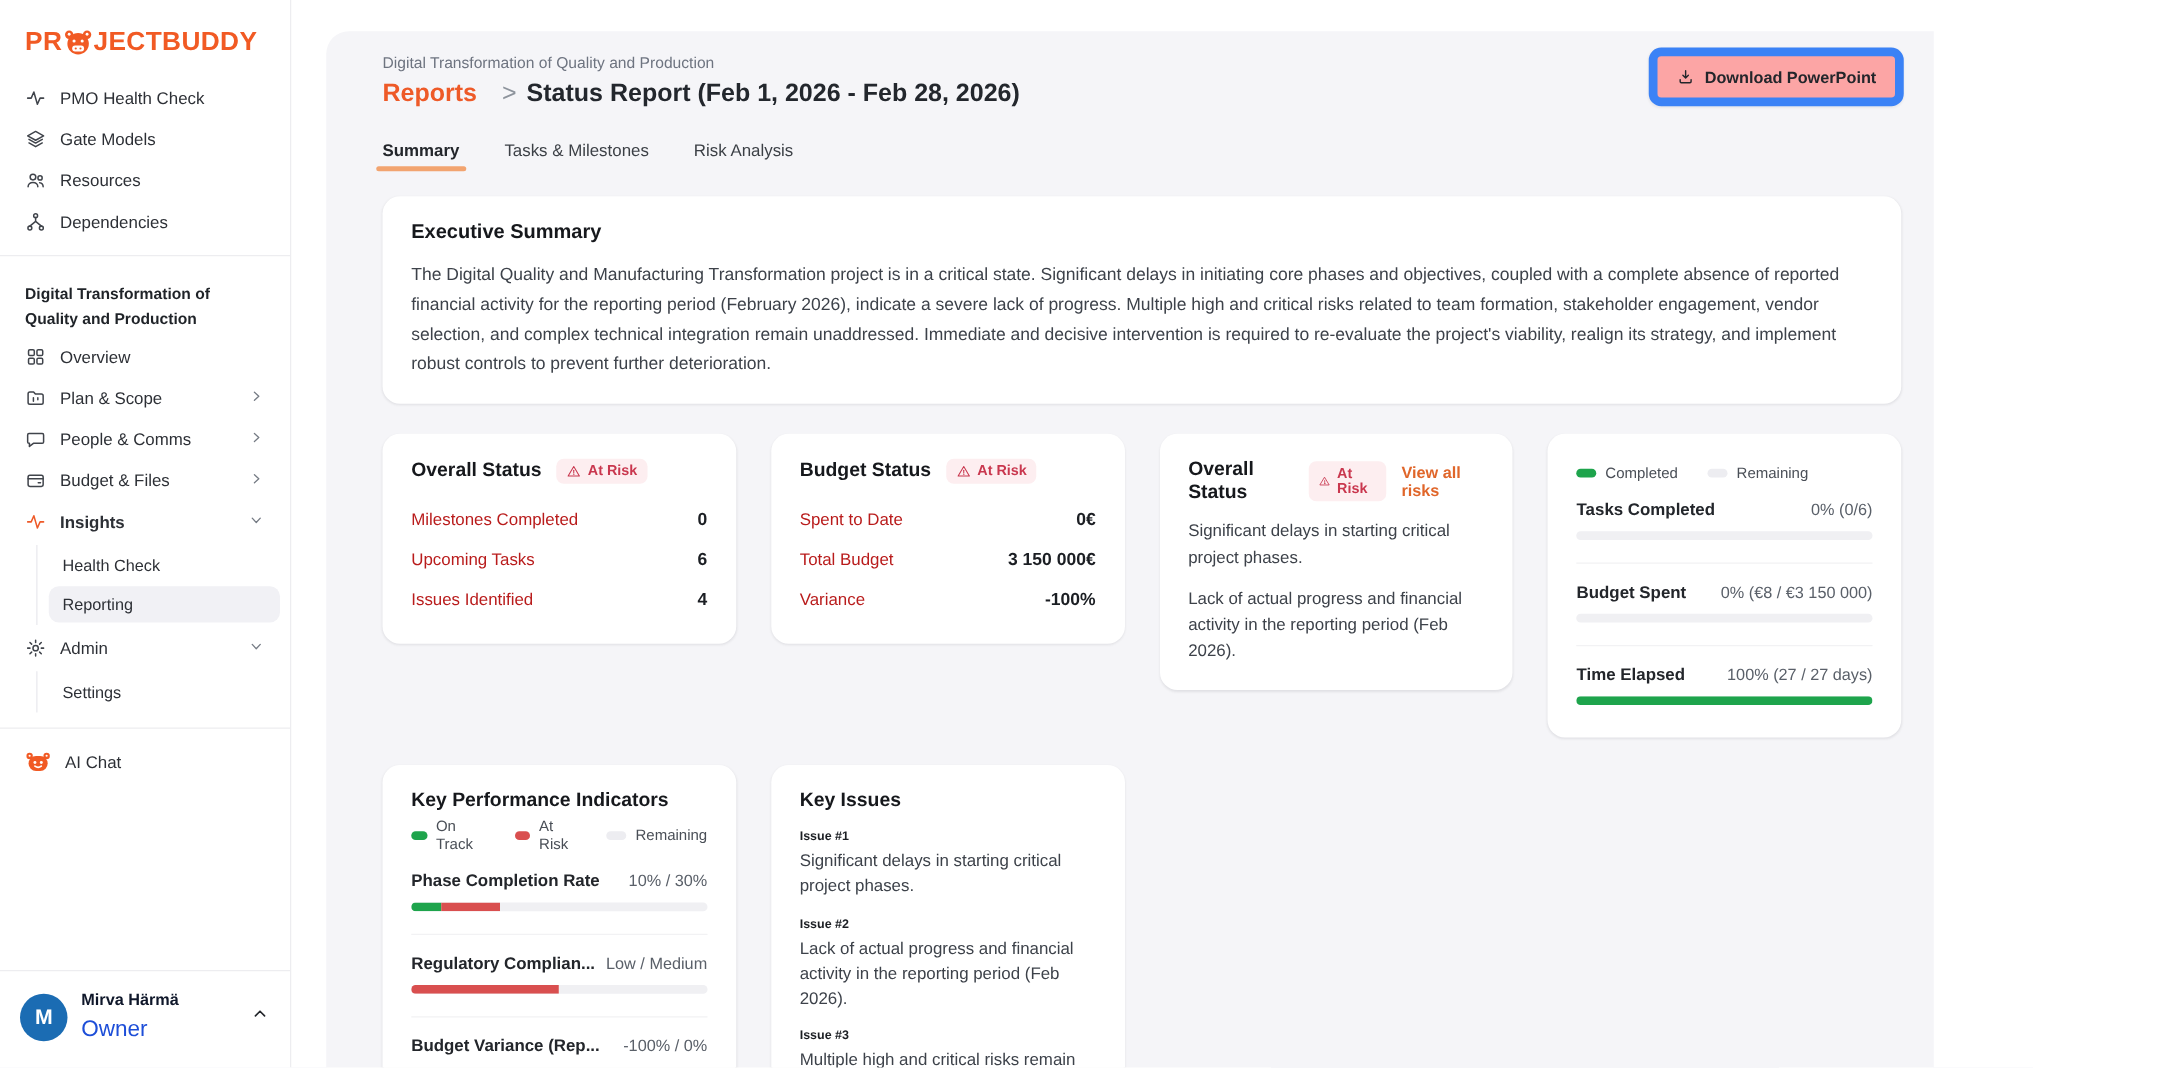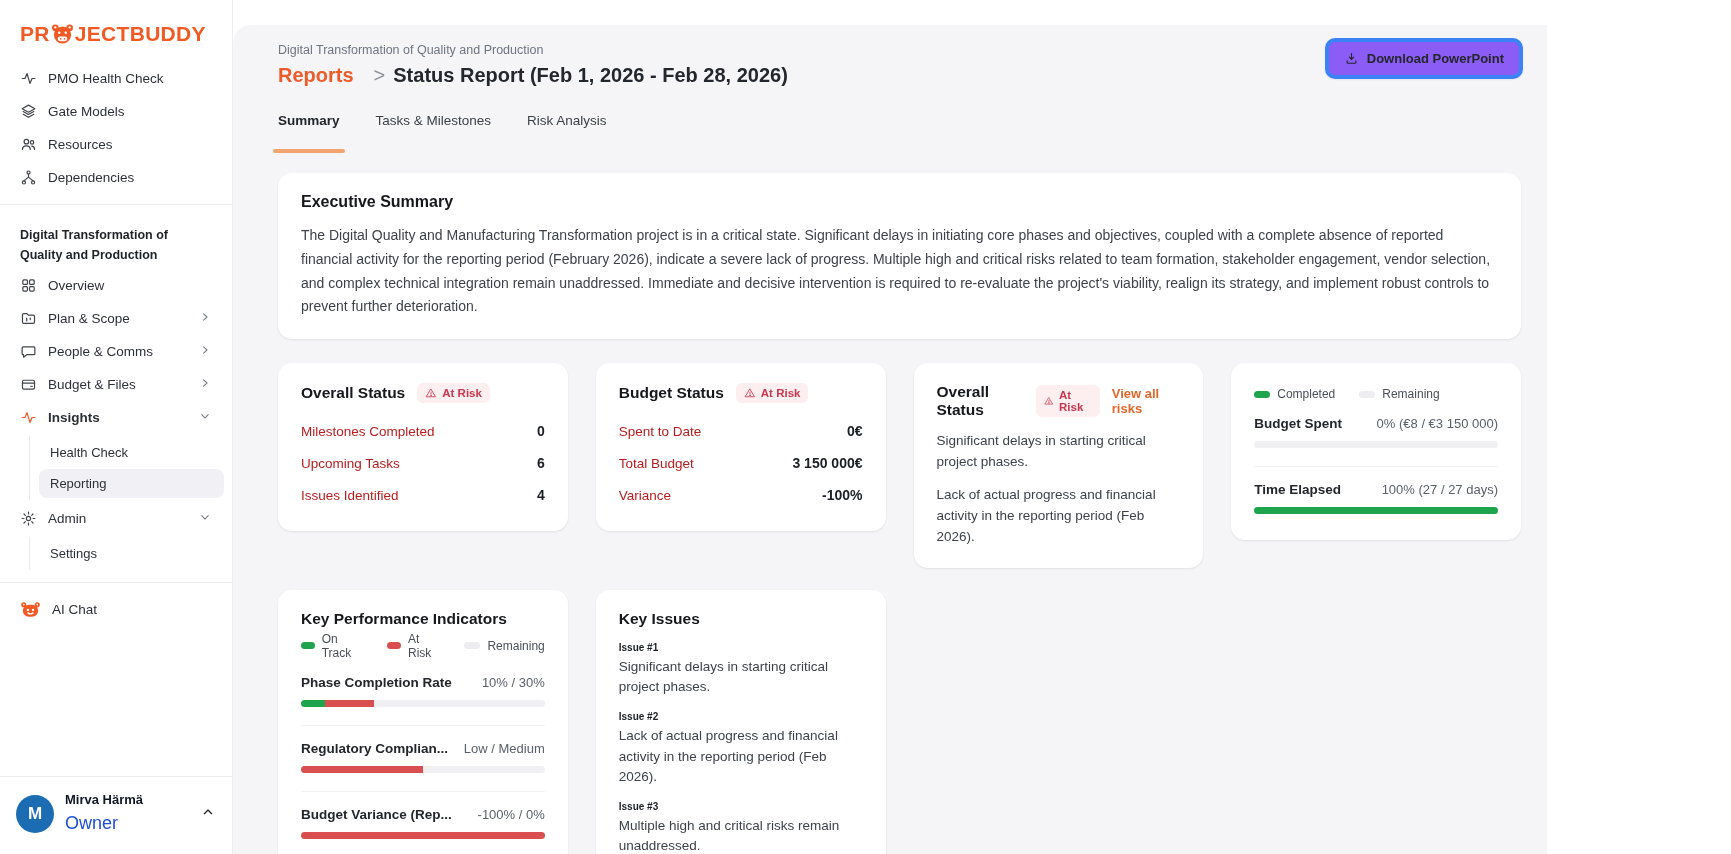--- a/index.html
+++ b/index.html
@@ -1,18 +1,18 @@
 <!DOCTYPE html>
 <html><head>
 <meta charset="utf-8">
 <style>
   * { box-sizing: border-box; margin: 0; padding: 0; }
   html, body { width: 1731px; height: 854px; overflow: hidden; }
   body { font-family: "Liberation Sans", sans-serif; background: #ffffff; color: #1f2328; }
-  .app { display: flex; width: 1547px; height: 854px; }
+  .app { display: flex; width: 1547px; height: 854px; gap: 28px; }
 
   
   .sidebar { width: 233px; min-width: 233px; background: #fff; border-right: 1px solid #ededf0; display: flex; flex-direction: column; padding-top: 14px; }
   .logo { display: flex; align-items: center; padding: 8px 20px 16px; cursor: pointer; }
   .logo-text { font-size: 21px; font-weight: 800; color: #f15a24; letter-spacing: .3px; }
   .logo svg { margin: 0 1px; }
   .nav-item { display: flex; align-items: center; gap: 11px; padding: 8px 20px; font-size: 13.5px; color: #2d3036; position: relative; cursor: pointer; }
   .nav-item .chev { margin-left: auto; }
   .icon { width: 17px; height: 17px; stroke: #40444b; stroke-width: 1.7; fill: none; stroke-linecap: round; stroke-linejoin: round; flex: 0 0 auto; }
   .icon.orange { stroke: #ee5a28; }
@@ -27,29 +27,29 @@
   .avatar { width: 38px; height: 38px; border-radius: 50%; background: #1b6cb3; color: #fff; font-size: 17px; font-weight: 700; display: flex; align-items: center; justify-content: center; }
   .user-meta { line-height: 1.45; }
   .user-name { font-size: 13px; font-weight: 700; color: #0f172a; }
   .user-role { font-size: 18px; color: #1d4ed8; }
   .user-card .chev-up { margin-left: auto; }
   .chev-up svg { width: 16px; height: 16px; stroke: #23262b; stroke-width: 2; fill: none; stroke-linecap: round; stroke-linejoin: round; }
 
   
   .main { flex: 1; position: relative; background: #fff; }
   .panel { position: absolute; top: 25px; left: 0; right: 0; bottom: 0; background: #f5f5f8; border-top-left-radius: 18px; padding: 18px 26px 24px 45px; }
-  .download-btn { position: absolute; top: 13px; right: 24px; display: flex; align-items: center; gap: 8px; background: #8b5cf6; border: 4px solid #3b82f6; border-radius: 10px; padding: 9px 15px; font-size: 13px; font-weight: 600; color: #23262b; box-shadow: 0 1px 2px rgba(20,24,31,.06); cursor: pointer; }
+  .download-btn { position: absolute; top: 13px; right: 24px; display: flex; align-items: center; gap: 8px; background: #fca5a5; border: 7px solid #3b82f6; border-radius: 10px; padding: 9px 15px; font-size: 13px; font-weight: 600; color: #23262b; box-shadow: 0 1px 2px rgba(20,24,31,.06); cursor: pointer; }
   .download-btn svg { width: 15px; height: 15px; stroke: #23262b; stroke-width: 1.8; fill: none; stroke-linecap: round; stroke-linejoin: round; }
   .breadcrumb { font-size: 12.5px; color: #6e7480; }
   .page-title { margin-top: 7px; font-size: 20px; font-weight: 700; }
   .page-title .section { color: #ee5a28; margin-right: 20px; cursor: pointer; }
   .page-title .sep { color: #8d939c; font-weight: 400; margin-right: 8px; }
   .page-title .rest { color: #23272d; }
   .tabs { margin-top: 26px; display: flex; gap: 36px; }
-  .tab { font-size: 13.5px; color: #3c4046; padding-bottom: 25px; position: relative; cursor: pointer; text-align: right; }
+  .tab { font-size: 13.5px; color: #3c4046; padding-bottom: 9px; position: relative; cursor: pointer; text-align: right; }
   .tab.active { color: #23262b; font-weight: 600; }
   .tab.active::after { content: ""; position: absolute; left: -5px; right: -5px; bottom: 0; height: 4px; border-radius: 3px; background: #f2a470; }
 
   .card { background: #fff; border-radius: 14px; padding: 20px 23px; box-shadow: 0 1px 2px rgba(23,26,31,.05), 0 1px 3px rgba(23,26,31,.04); }
   .exec-card { margin-top: 20px; }
   .card-title { font-size: 16px; font-weight: 700; color: #16181c; }
   .exec-body { margin-top: 13px; font-size: 14px; color: #3d424a; line-height: 1.7; }
 
   .grid { margin-top: 24px; display: grid; grid-template-columns: repeat(4, 1fr); gap: 22px 28px; align-items: start; }
   .card-head { display: flex; align-items: center; gap: 12px; }
@@ -342,20 +342,29 @@
               <span class="swatch" style="background: rgb(30, 164, 76);"></span>
               <span>Completed</span>
             </span>
             <span class="legend-item">
               <span class="swatch" style="background: rgb(237, 237, 241);"></span>
               <span>Remaining</span>
             </span>
           </div>
           <div class="prog-row">
             <div class="prog-head">
+              <span class="prog-label">Tasks Completed</span>
+              <span class="prog-value">0% (0/6)</span>
+            </div>
+            <div class="bar">
+              <span class="seg" style="width: 0%; background: rgb(30, 164, 76);"></span>
+            </div>
+          </div>
+          <div class="prog-row">
+            <div class="prog-head">
               <span class="prog-label">Budget Spent</span>
               <span class="prog-value">0% (€8 / €3 150 000)</span>
             </div>
             <div class="bar">
               <span class="seg" style="width: 0%; background: rgb(30, 164, 76);"></span>
             </div>
           </div>
           <div class="prog-row last">
             <div class="prog-head">
               <span class="prog-label">Time Elapsed</span>

